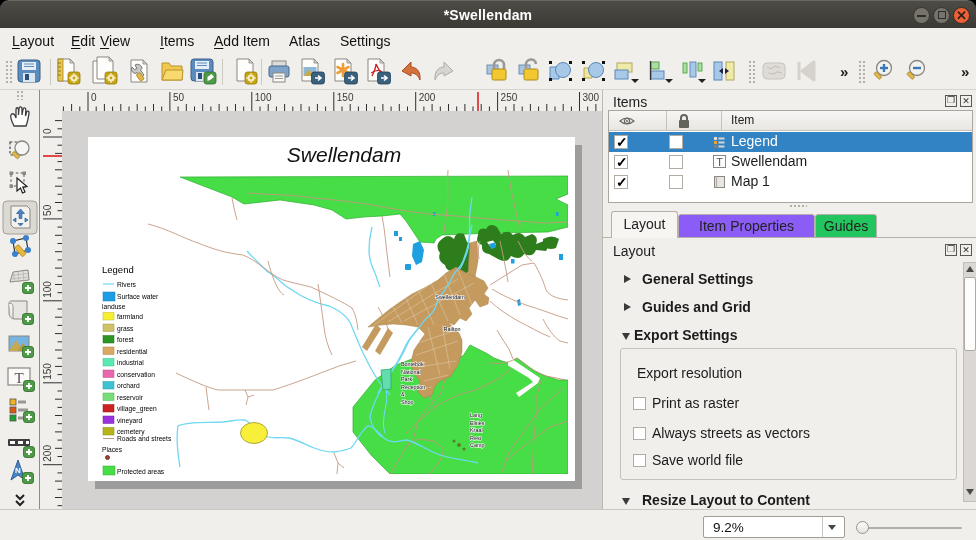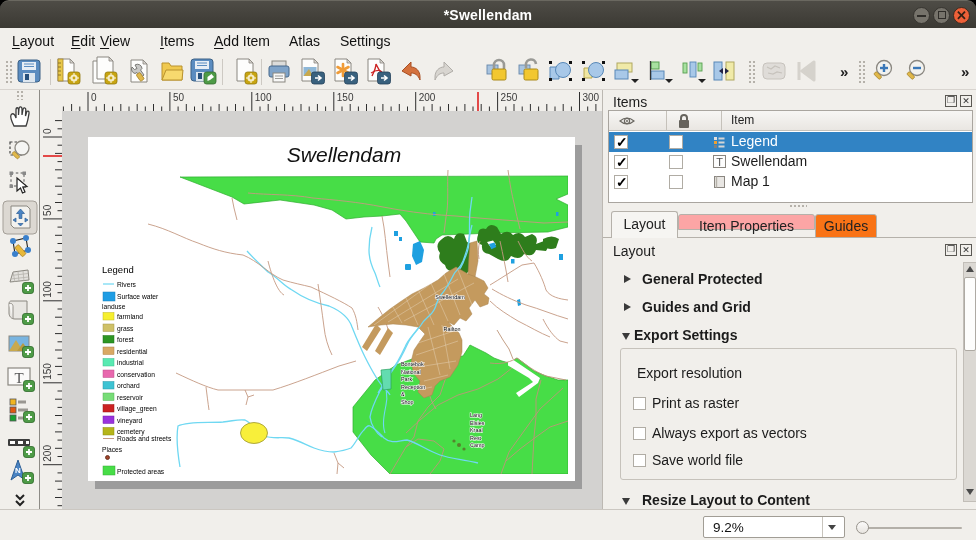--- a/index.html
+++ b/index.html
@@ -748,42 +748,42 @@
         <rect x="1.5" y="1.5" width="10" height="11" fill="#e8e6e3" stroke="#8a8680" stroke-width="1"></rect>
         <path d="M3.5,1.5 v11" stroke="#b5b1aa" stroke-width="1.4"></path>
       </svg>
       <div class="abs" style="left:122px; top:1px; font-size:14px; color:#1b1b1b;">Map 1</div>
     </div>
   </div>
 
   <div class="grip abs" style="left:186px; top:114px; width:18px; height:4px;"></div>
 
   <div class="tab abs" style="left:8px; top:121px; width:67px; height:27px; background:#f6f5f2; border-bottom:none; border-radius:3px 3px 0 0; padding-top:4px; z-index:2;">Layout</div>
-  <div class="tab abs" style="left:75px; top:124px; width:137px; height:16px; background:#fca5a5; border-radius:3px 3px 0 0; padding-top:3px;">Item Properties</div>
-  <div class="tab abs" style="left:212px; top:124px; width:62px; height:24px; background:#f97316; border-radius:3px 3px 0 0; padding-top:3px;">Guides</div>
+  <div class="tab abs" style="left:75px; top:124px; width:137px; height:24px; background:#8b5cf6; border-radius:3px 3px 0 0; padding-top:3px;">Item Properties</div>
+  <div class="tab abs" style="left:212px; top:124px; width:62px; height:24px; background:#22c55e; border-radius:3px 3px 0 0; padding-top:3px;">Guides</div>
   <div class="abs" style="left:0px; top:147px; width:374px; height:1px; background:#b5b1aa;"></div>
   <div class="abs" style="left:9px; top:147px; width:65px; height:1px; background:#f6f5f2;"></div>
 
   <div class="ptitle abs" style="left:10px; top:153px;">Layout</div>
   <div class="pbtn abs" style="left:342px; top:154px;"><span style="position:relative; top:-1px;">❐</span></div>
   <div class="pbtn abs" style="left:357px; top:154px;">✕</div>
 
   <div class="arrow-r abs" style="left:21px; top:185px;"></div>
-  <div class="bold13 abs" style="left:39px; top:181px;">General Protected</div>
+  <div class="bold13 abs" style="left:39px; top:181px;">General Settings</div>
   <div class="arrow-r abs" style="left:21px; top:213px;"></div>
   <div class="bold13 abs" style="left:39px; top:209px;">Guides and Grid</div>
   <div class="arrow-d abs" style="left:19px; top:243px;"></div>
   <div class="bold13 abs" style="left:31px; top:237px;">Export Settings</div>
 
   <div class="abs" style="left:17px; top:258px; width:337px; height:132px; border:1px solid #c6c2bb; border-radius:3px;">
     <div class="lbl13 abs" style="left:16px; top:16px;">Export resolution</div>
     <div class="cbx abs" style="left:12px; top:48px; width:13px; height:13px;"></div>
     <div class="lbl13 abs" style="left:31px; top:46px;">Print as raster</div>
     <div class="cbx abs" style="left:12px; top:78px; width:13px; height:13px;"></div>
-    <div class="lbl13 abs" style="left:31px; top:76px;">Always export as vectors</div>
+    <div class="lbl13 abs" style="left:31px; top:76px;">Always streets as vectors</div>
     <div class="cbx abs" style="left:12px; top:105px; width:13px; height:13px;"></div>
     <div class="lbl13 abs" style="left:31px; top:103px;">Save world file</div>
   </div>
 
   <div class="arrow-d abs" style="left:19px; top:408px;"></div>
   <div class="bold13 abs" style="left:39px; top:402px;">Resize Layout to Content</div>
 
   <div class="abs" style="left:360px; top:172px; width:14px; height:240px; background:#dbd8d3; border:1px solid #c2beb8;">
     <div class="abs" style="left:2px; top:3px; width:0; height:0; border-bottom:6px solid #4a4a4a; border-left:4px solid transparent; border-right:4px solid transparent;"></div>
     <div class="abs" style="left:0px; top:14px; width:12px; height:74px; background:#fdfdfc; border:1px solid #aeaaa3; border-radius:2px;"></div>

